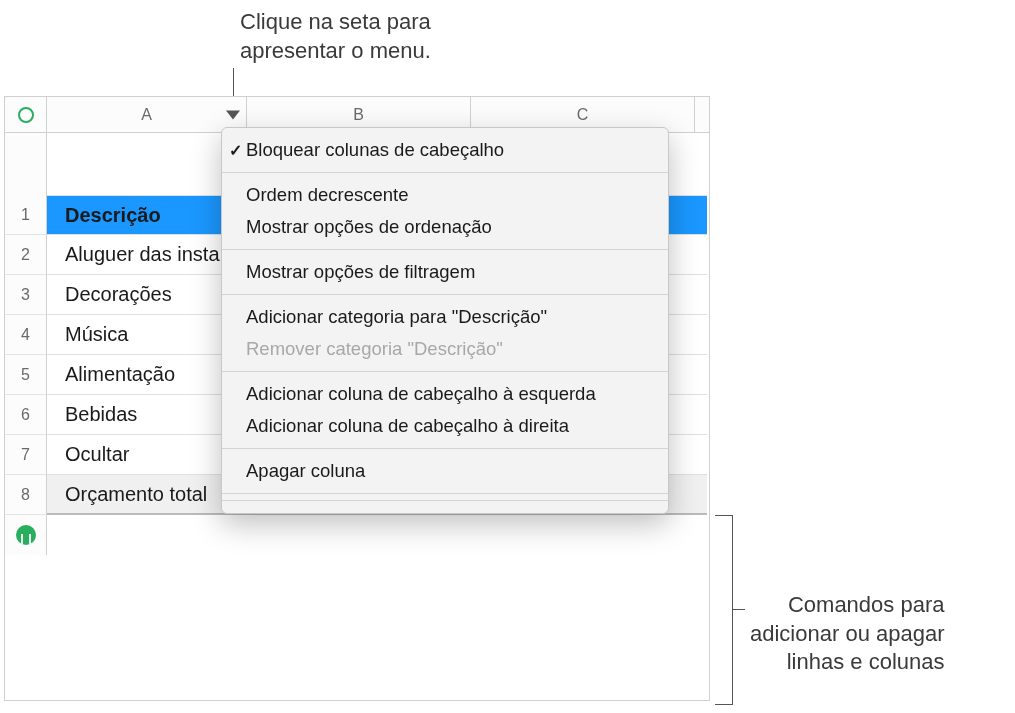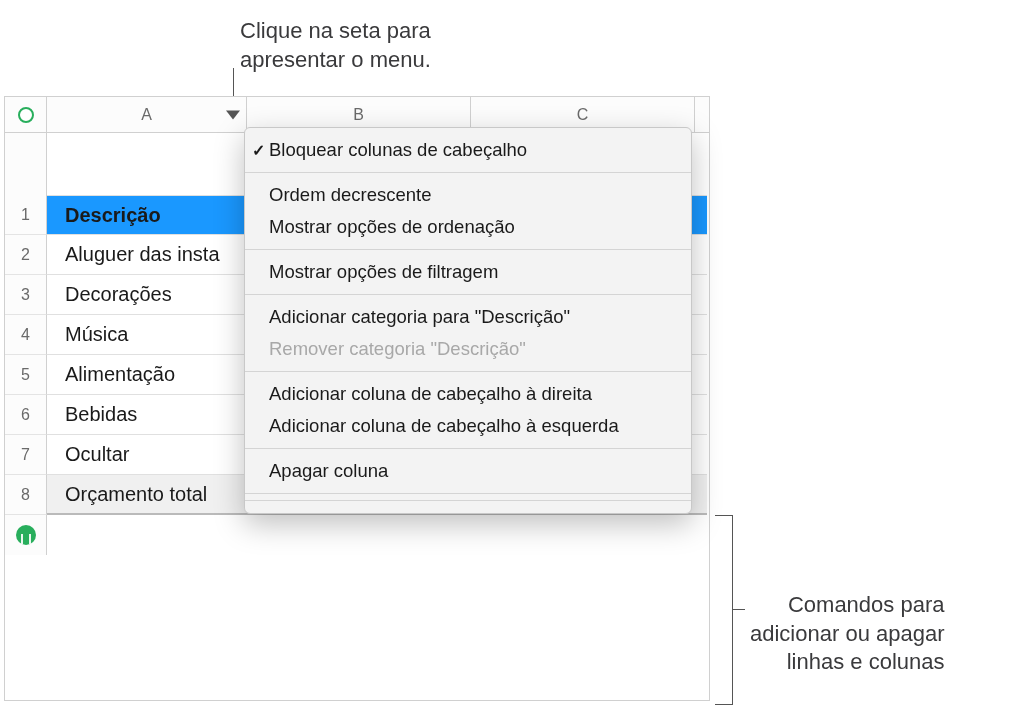--- a/index.html
+++ b/index.html
@@ -14,21 +14,20 @@
       position: relative;
       background: #ffffff;
     }
     .annotation-top {
       position: absolute;
       top: 8px;
       left: 240px;
       font-size: 22px;
       color: #3a3a3c;
       line-height: 1.3;
-      margin-top: 9px;
     }
     .annotation-top-line {
       position: absolute;
       top: 68px;
       left: 233px;
       width: 1px;
       height: 38px;
       background: #555;
     }
     .annotation-right {
@@ -210,21 +209,21 @@
     .table-cell.col-a { width: 200px; }
     .header-row .table-cell {
       font-weight: 700;
     }
     .footer-row .table-cell {
       font-weight: 400;
     }
     .dropdown-menu {
       position: absolute;
       top: 127px;
-      left: 244px;
+      left: 221px;
       width: 448px;
       background: #f3f3f3;
       border: 1px solid #c8c8c8;
       border-radius: 6px;
       box-shadow: 0 10px 30px rgba(0,0,0,0.25);
       padding: 6px 0;
       z-index: 100;
     }
     .menu-item {
       padding: 5px 24px;
@@ -328,19 +327,19 @@
   <div class="menu-item checked">Bloquear colunas de cabeçalho</div>
   <div class="menu-separator"></div>
   <div class="menu-item">Ordem decrescente</div>
   <div class="menu-item">Mostrar opções de ordenação</div>
   <div class="menu-separator"></div>
   <div class="menu-item">Mostrar opções de filtragem</div>
   <div class="menu-separator"></div>
   <div class="menu-item">Adicionar categoria para "Descrição"</div>
   <div class="menu-item disabled">Remover categoria "Descrição"</div>
   <div class="menu-separator"></div>
+  <div class="menu-item">Adicionar coluna de cabeçalho à esquerda</div>
   <div class="menu-item">Adicionar coluna de cabeçalho à direita</div>
-  <div class="menu-item">Adicionar coluna de cabeçalho à esquerda</div>
   <div class="menu-separator"></div>
   <div class="menu-item">Apagar coluna</div>
   <div class="menu-separator"></div>
   <div class="menu-separator"></div>
 </div>
 
 </body></html>

